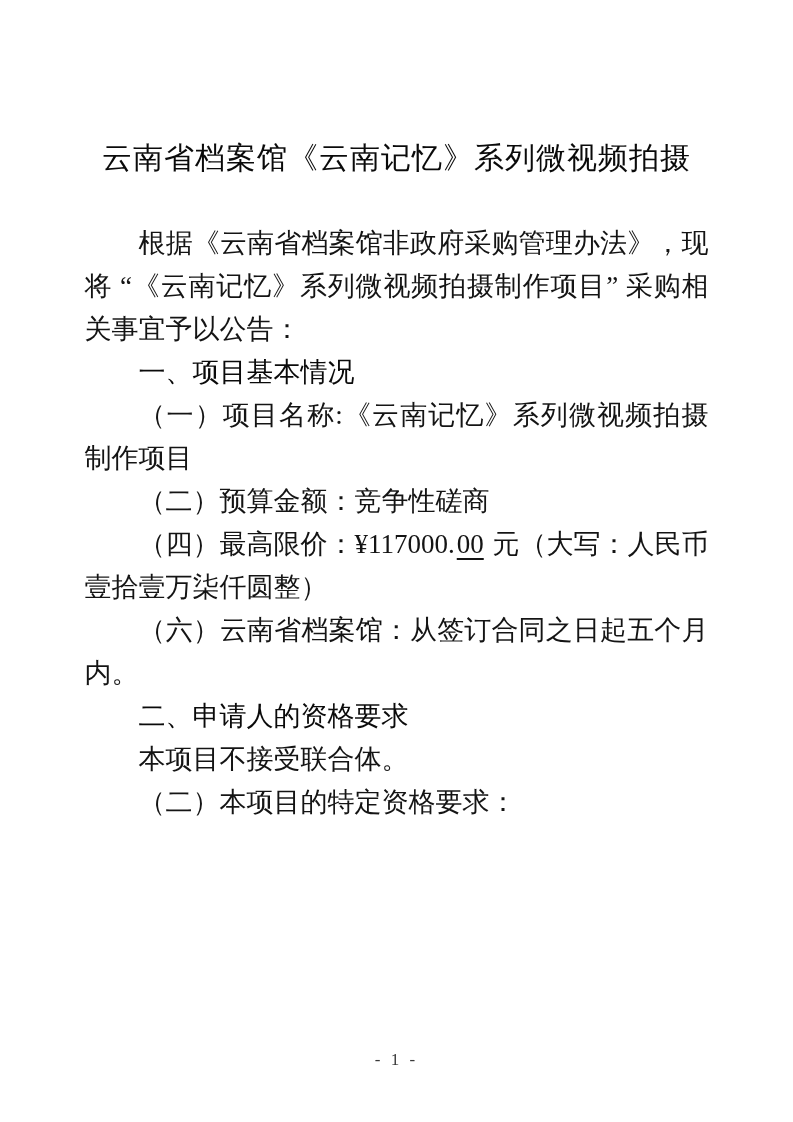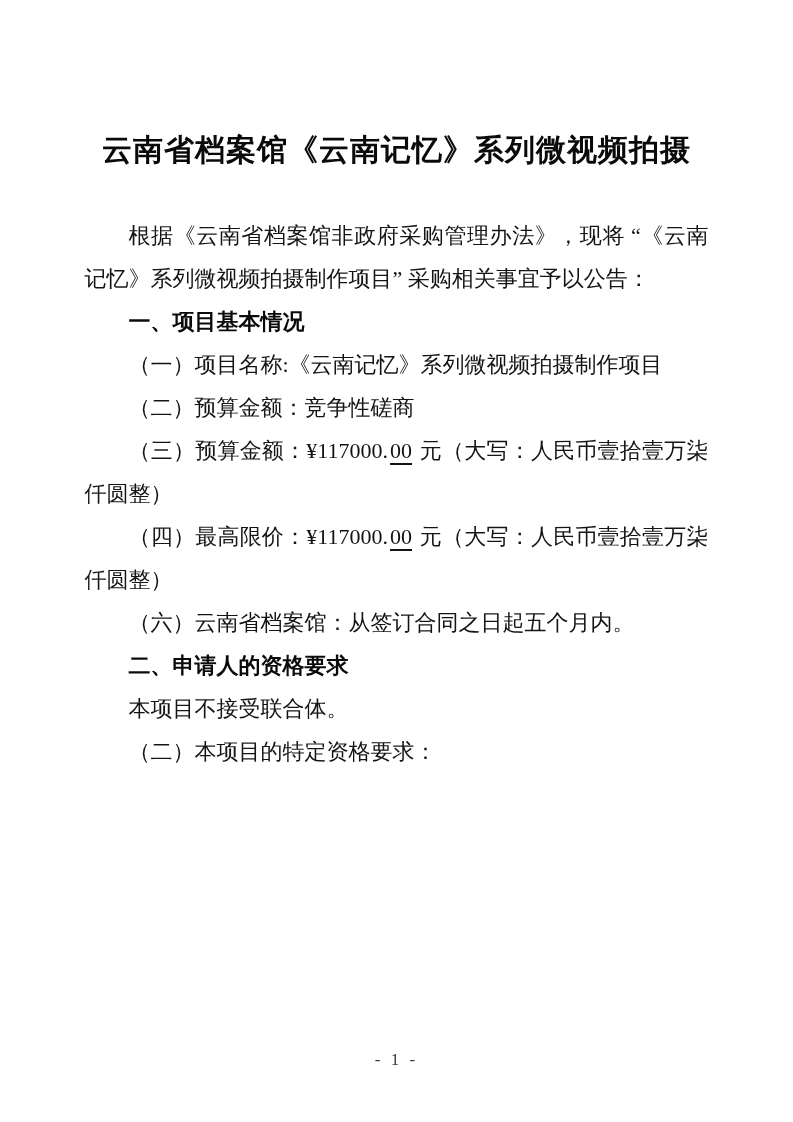--- a/index.html
+++ b/index.html
@@ -11,45 +11,45 @@
     position: relative;
     width: 793px;
     height: 1122px;
     background: #ffffff;
     color: #111111;
     font-family: "Liberation Serif", "DejaVu Serif", serif;
     overflow: hidden;
     box-sizing: border-box;
   }
   .doc-title {
-    margin: 0;
+    margin: 8px;
     padding: 122px 60px 0 60px;
     text-align: center;
     font-size: 30px;
     line-height: 56px;
-    font-weight: 700;
+    font-weight: 400;
     letter-spacing: 1px;
     color: #0a0a0a;
   }
   .title-line { display: block; }
   .doc-body {
     margin: 36px auto 0 auto;
     width: 624px;
   }
   .para {
     margin: 0;
-    font-size: 22px;
+    font-size: 27px;
     line-height: 43px;
     text-align: justify;
     text-indent: 2em;
     color: #141414;
   }
   .heading {
     font-family: "Liberation Sans", "DejaVu Sans", sans-serif;
-    font-weight: 700;
+    font-weight: 400;
     color: #0a0a0a;
     text-align: left;
   }
   .cents-underline {
     text-decoration: underline;
     text-underline-offset: 5px;
     padding: 0 2px;
   }
   .page-number {
     position: absolute;
@@ -74,21 +74,20 @@
   <div class="doc-body">
 
     <p class="para">根据《云南省档案馆非政府采购管理办法》，现将 “《云南记忆》系列微视频拍摄制作项目” 采购相关事宜予以公告：</p>
 
     <p class="para heading">一、项目基本情况</p>
 
     <p class="para">（一）项目名称:《云南记忆》系列微视频拍摄制作项目</p>
 
     <p class="para">（二）预算金额：竞争性磋商</p>
 
-    <p class="para"><span>（三）预算金额：¥117000.</span><span class="cents-underline">00</span><span> 元（大写：人民币壹拾壹万柒仟圆整）</span></p>
 
     <p class="para"><span>（四）最高限价：¥117000.</span><span class="cents-underline">00</span><span> 元（大写：人民币壹拾壹万柒仟圆整）</span></p>
 
 
     <p class="para">（六）云南省档案馆：从签订合同之日起五个月内。</p>
 
     <p class="para heading">二、申请人的资格要求</p>
 
     <p class="para">本项目不接受联合体。</p>
 

